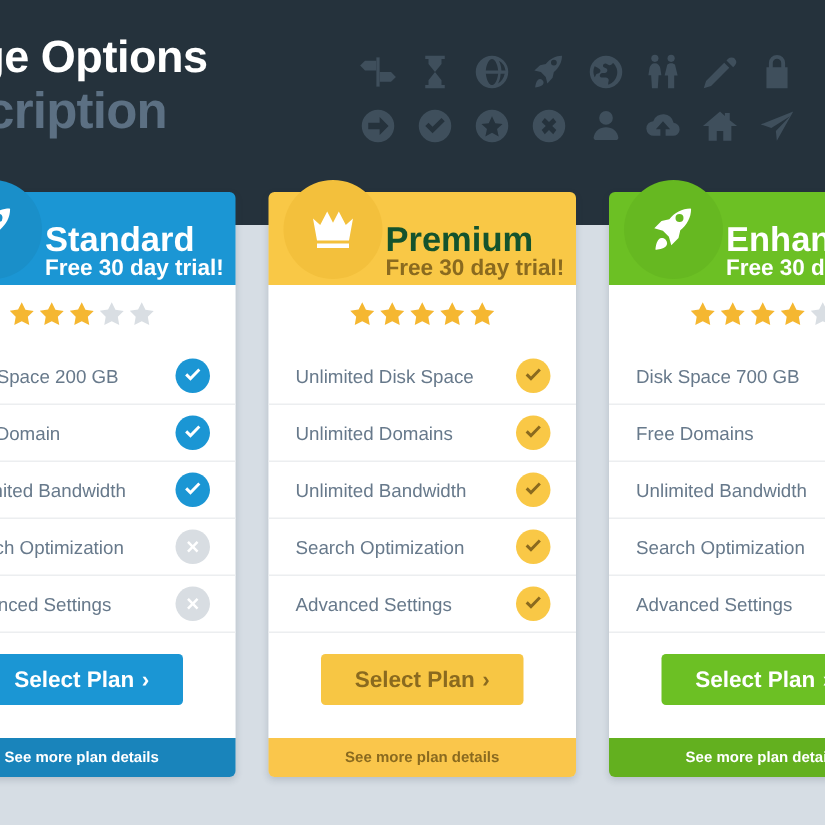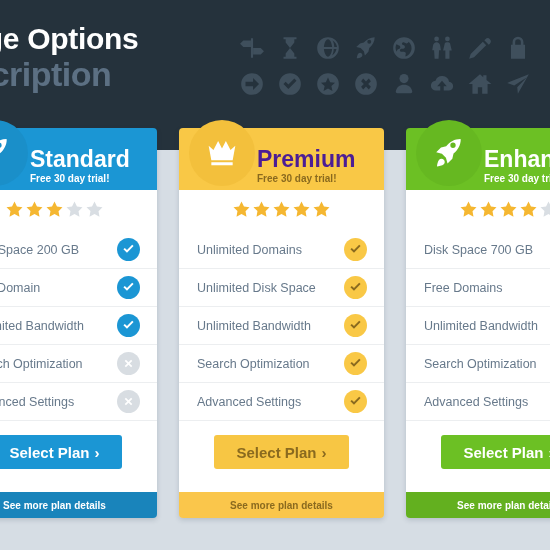--- a/index.html
+++ b/index.html
@@ -69,21 +69,21 @@
     position: absolute; left: 10px; top: -8px;
     width: 66px; height: 66px; border-radius: 50%;
     display: flex; align-items: center; justify-content: center;
   }
   .badge svg { width: 36px; height: 32px; fill: #ffffff; }
   .plan-name {
     font-size: 23px; font-weight: bold; line-height: 25px;
     white-space: nowrap;
   }
   .plan-trial {
-    font-size: 10px; font-weight: bold; line-height: 13px;
+    font-size: 15px; font-weight: bold; line-height: 13px;
     white-space: nowrap;
   }
   .head-text { padding-top: 2px; margin-top: 12px; }
 
   .card-body {
     background: #ffffff;
     flex: 1;
     display: flex; flex-direction: column;
     padding: 0 0 10px 0;
   }
@@ -307,21 +307,21 @@
       </div>
     </div>
     <div class="card">
       <div class="card-head" style="background: rgb(249, 200, 70);">
         <div class="badge" style="background: rgb(243, 192, 60);">
           <svg viewBox="0 0 24 24">
             <path d="M2 6.5l3.6 3.3L9.1 3l2.9 5.6L14.9 3l3.5 6.8L22 6.5l-2 11H4zM4 19h16v2.2H4z"></path>
           </svg>
         </div>
         <div class="head-text">
-          <div class="plan-name" style="color: #4c1d95;">Premium</div>
+          <div class="plan-name" style="color: #14532d;">Premium</div>
           <div class="plan-trial" style="color: rgb(138, 106, 31);">Free 30 day trial!</div>
         </div>
       </div>
       <div class="card-body">
         <div class="stars">
           <span><svg viewBox="0 0 24 24">
               <path fill="#f5b731" d="M12 1.8l3.1 6.4 7 1-5 4.9 1.2 7-6.3-3.3L5.7 21l1.2-7-5-4.9 7-1z"></path>
             </svg></span>
           <span><svg viewBox="0 0 24 24">
               <path fill="#f5b731" d="M12 1.8l3.1 6.4 7 1-5 4.9 1.2 7-6.3-3.3L5.7 21l1.2-7-5-4.9 7-1z"></path>
@@ -330,29 +330,29 @@
               <path fill="#f5b731" d="M12 1.8l3.1 6.4 7 1-5 4.9 1.2 7-6.3-3.3L5.7 21l1.2-7-5-4.9 7-1z"></path>
             </svg></span>
           <span><svg viewBox="0 0 24 24">
               <path fill="#f5b731" d="M12 1.8l3.1 6.4 7 1-5 4.9 1.2 7-6.3-3.3L5.7 21l1.2-7-5-4.9 7-1z"></path>
             </svg></span>
           <span><svg viewBox="0 0 24 24">
               <path fill="#f5b731" d="M12 1.8l3.1 6.4 7 1-5 4.9 1.2 7-6.3-3.3L5.7 21l1.2-7-5-4.9 7-1z"></path>
             </svg></span>
         </div>
         <div class="feat">
+          <span class="feat-label">Unlimited Disk Space</span>
+          <span class="mark" style="background: rgb(249, 200, 70);">
+            <svg viewBox="0 0 24 24">
+              <path fill="#8a6a1f" d="M9.2 18.2L2.6 11.6l2.6-2.6 4 4L18.8 3l2.6 2.6z"></path>
+            </svg>
+          </span>
+        </div>
+        <div class="feat">
           <span class="feat-label">Unlimited Domains</span>
-          <span class="mark" style="background: rgb(249, 200, 70);">
-            <svg viewBox="0 0 24 24">
-              <path fill="#8a6a1f" d="M9.2 18.2L2.6 11.6l2.6-2.6 4 4L18.8 3l2.6 2.6z"></path>
-            </svg>
-          </span>
-        </div>
-        <div class="feat">
-          <span class="feat-label">Unlimited Disk Space</span>
           <span class="mark" style="background: rgb(249, 200, 70);">
             <svg viewBox="0 0 24 24">
               <path fill="#8a6a1f" d="M9.2 18.2L2.6 11.6l2.6-2.6 4 4L18.8 3l2.6 2.6z"></path>
             </svg>
           </span>
         </div>
         <div class="feat">
           <span class="feat-label">Unlimited Bandwidth</span>
           <span class="mark" style="background: rgb(249, 200, 70);">
             <svg viewBox="0 0 24 24">

